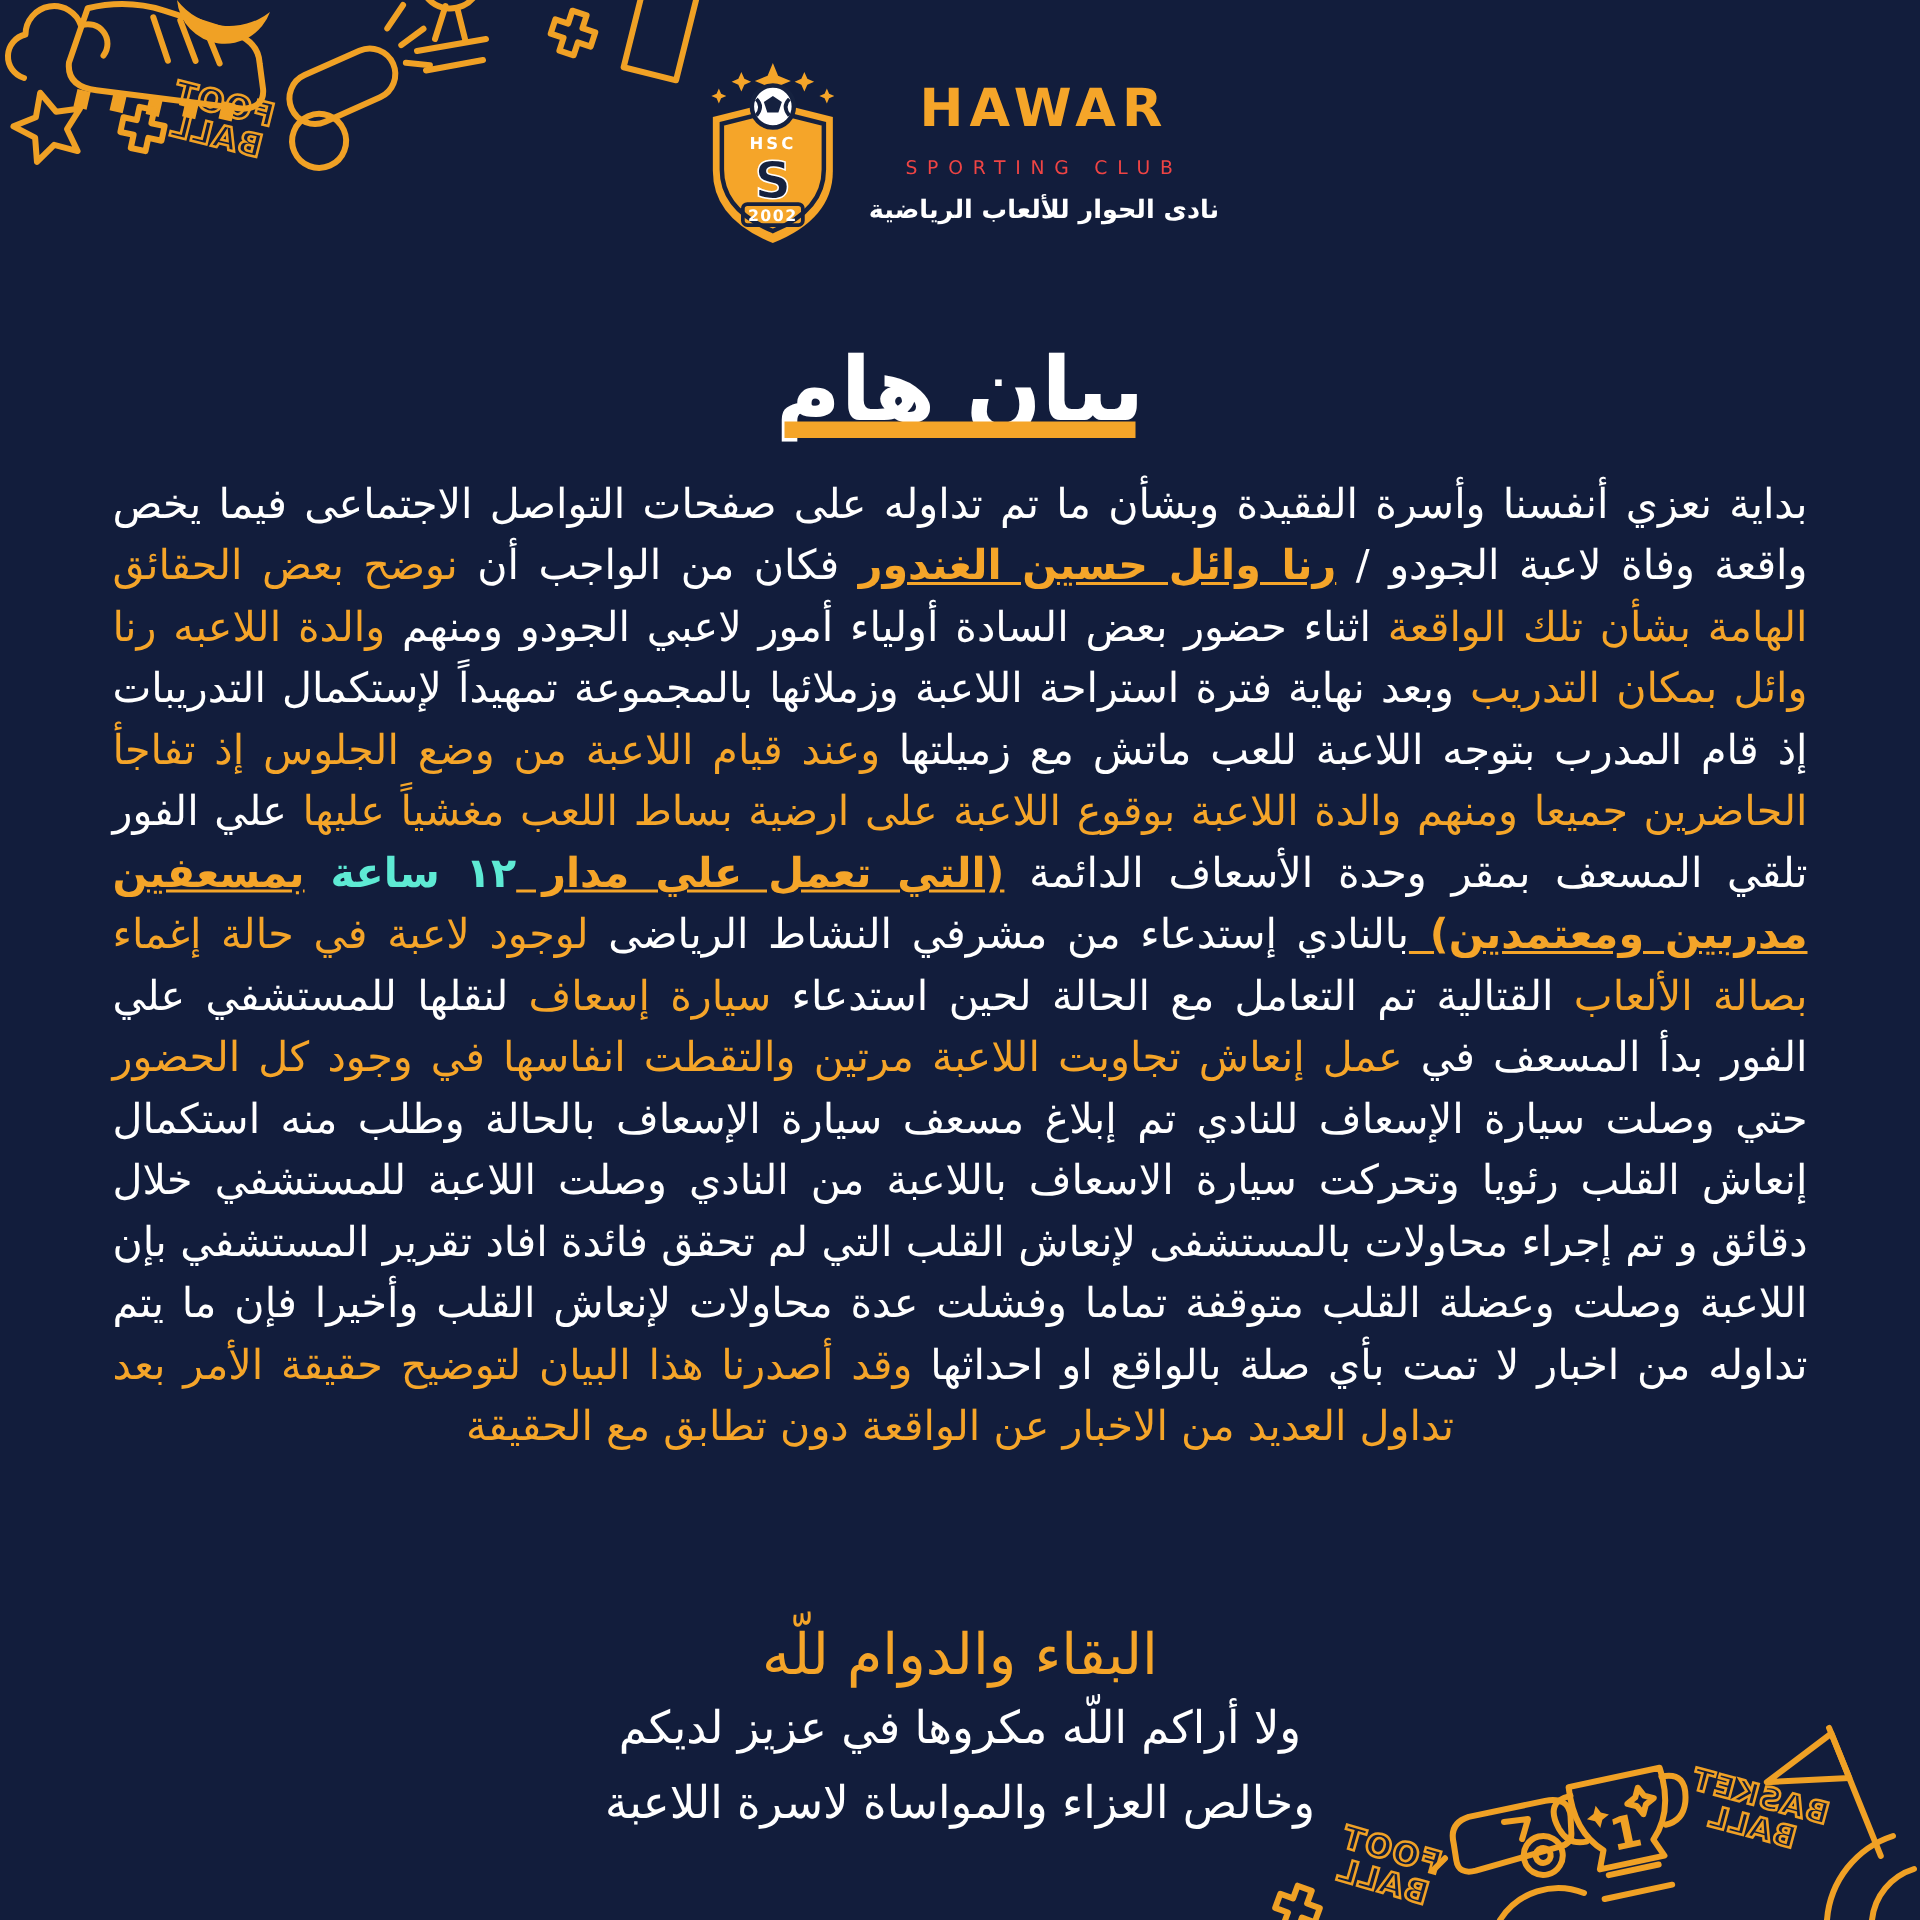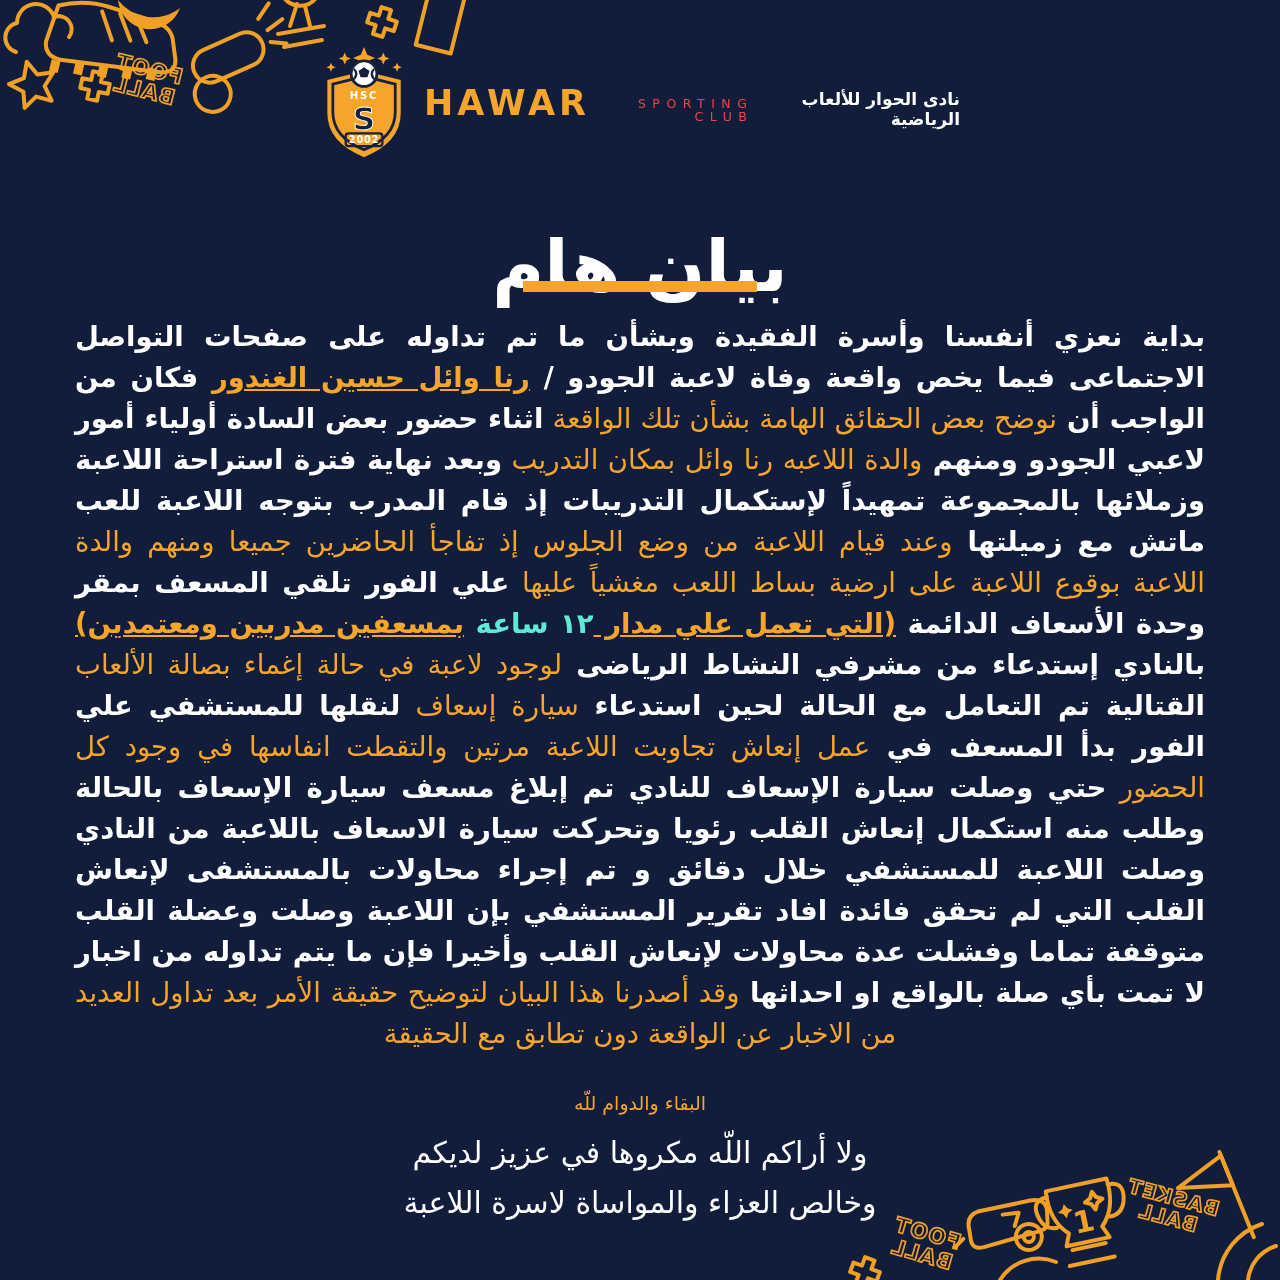--- a/index.html
+++ b/index.html
@@ -12,43 +12,43 @@
   .doodles{position:absolute;pointer-events:none;}
   .doodles-tl{top:0;left:0;}
   .doodles-br{bottom:0;right:0;}
   .doodle-stroke{stroke:var(--doodle,#F0A125);fill:none;stroke-width:4;stroke-linecap:round;stroke-linejoin:round;}
   .doodle-fill{fill:var(--doodle,#F0A125);stroke:none;}
   .doodle-text{font-family:"DejaVu Sans",sans-serif;font-weight:bold;font-size:21px;letter-spacing:1px;
     fill:none;stroke:var(--doodle,#F0A125);stroke-width:1.7;text-anchor:middle;}
   
   .logo{position:absolute;top:42px;left:50%;transform:translateX(-50%);
     display:flex;align-items:center;gap:16px;}
-  .logo-texts{display:flex;flex-direction:row;align-items:center;}
+  .logo-texts{display:flex;flex-direction:column;align-items:center;}
   .logo-name{color:var(--accent,#F5A529);font-weight:bold;font-size:35px;letter-spacing:4px;line-height:1;}
   .logo-tagline{color:#ef4444;font-size:12.5px;letter-spacing:6.5px;margin-top:15px;line-height:1;text-align:right;}
   .logo-arabic{color:#fff;font-weight:bold;font-size:17px;margin-top:12px;direction:rtl;line-height:1.2;}
   
   .title{position:absolute;top:193px;left:0;right:0;text-align:center;direction:rtl;
-    color:#fff;font-size:71px;font-weight:bold;letter-spacing:1px;margin-top:32px;}
+    color:#fff;font-size:59px;font-weight:bold;letter-spacing:1px;margin-top:32px;}
   .title-underline{position:absolute;top:281px;left:50%;transform:translateX(-50%);
     width:234px;height:11px;background:var(--accent,#F5A529);}
   
   .statement{
     position:absolute;top:316px;right:75px;left:75px;margin:0;
     direction:rtl;text-align:justify;text-align-last:center;
     color:#fff;font-size:27.5px;line-height:41px;font-weight:normal;
   }
   .statement .o{color:var(--accent,#F5A529);}
   .statement .ob{color:var(--accent,#F5A529);font-weight:bold;text-decoration:underline;}
   .statement .wb{color:#5eead4;font-weight:bold;}
-  .statement .w{color:#fff;font-weight:bold;}
+  .statement .w{color:#fff;}
   
   .closing{position:absolute;top:1078px;left:0;right:0;text-align:center;direction:rtl;
     line-height:50px;font-size:30px;}
-  .closing .c-accent{color:var(--accent,#F5A529);font-size:19px;}
+  .closing .c-accent{color:var(--accent,#F5A529);font-size:38px;}
   .closing .c-white{color:#fff;}
 </style>
 </head>
 <body>
 
 <div class="page">
 
   <svg class="doodles doodles-tl" width="470" height="180" viewBox="0 0 470 180" aria-hidden="true">
     <g class="doodle-stroke">
       <path d="M16 52a15 15 0 0 1 1-29 19 19 0 0 1 37-6 13 13 0 0 1 15 20"></path>

